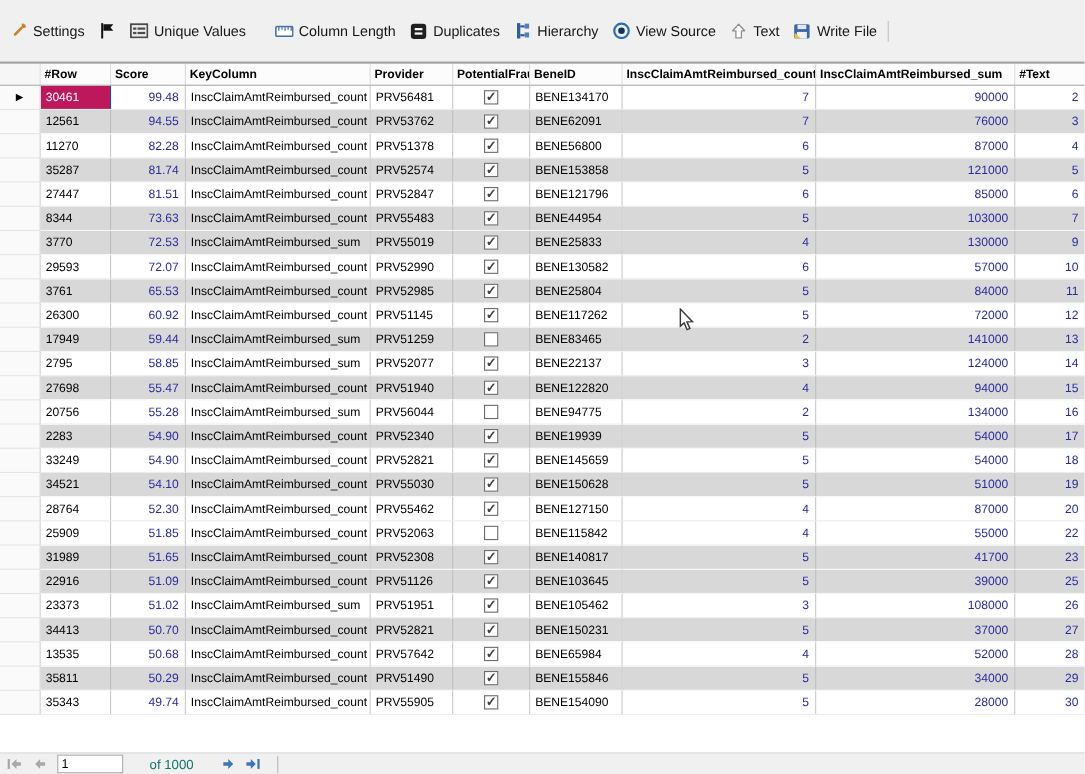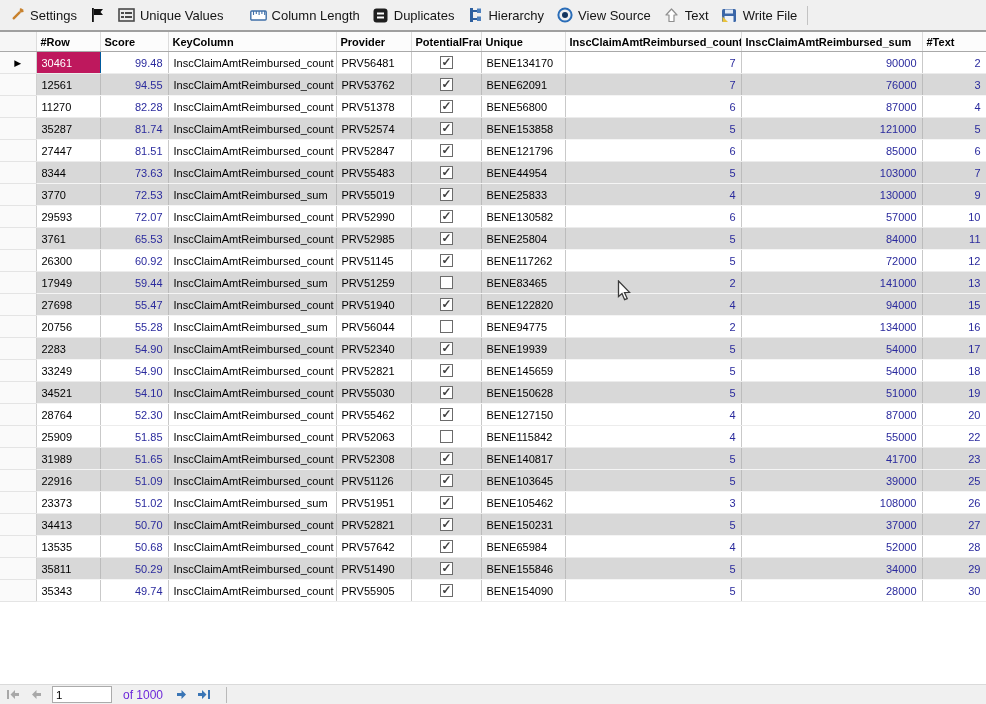--- a/index.html
+++ b/index.html
@@ -3,21 +3,21 @@
 <meta charset="utf-8">
 <style>
   html,body{margin:0;padding:0}
   body{
     width:986px;height:704px;overflow:hidden;position:relative;
     font-family:"Liberation Sans",sans-serif;background:#f0f0f0;
     -webkit-font-smoothing:antialiased;
   }
   
   .toolbar{
-    height:24px;display:flex;align-items:center;padding:3px 2px;
+    height:24px;display:flex;align-items:center;padding:16px 2px;
     background:#f0f0f0;border-bottom:2px solid #9f9f9f;box-sizing:content-box;
   }
   .tb-item{display:flex;align-items:center;gap:5px;padding:2px 6px;font-size:13px;color:#151515;cursor:default;white-space:nowrap}
   .tb-icon{display:flex;align-items:center;justify-content:center;width:17px;height:17px}
   .tb-sep{width:1px;height:19px;background:#c3c3c3;margin:0 4px}
   .gap-before{margin-left:14px}
   
   .grid{height:658px;background:#fff;overflow:hidden}
   table{border-collapse:collapse;table-layout:fixed;width:986px;font-size:11px}
   th{
@@ -47,21 +47,21 @@
   
   .pager{
     position:absolute;left:0;bottom:0;width:986px;height:20px;background:#f0f0f0;
     border-top:1px solid #dadada;display:flex;align-items:center;padding-left:5px;box-sizing:border-box;gap:6px;
   }
   .pg-btn{display:flex;align-items:center;justify-content:center;width:16px;height:14px;cursor:default}
   .pg-input{
     width:52px;height:15px;border:1px solid #ababab;background:#fff;font-size:11.5px;
     font-family:"Liberation Sans",sans-serif;padding:0 3px;margin-left:3px;
   }
-  .pg-label{font-size:12px;color:#6d28d9;margin:0 5px}
+  .pg-label{font-size:12px;color:#0f766e;margin:0 18px}
   .pg-sep{width:1px;height:16px;background:#b9b9b9;margin-left:8px}
   
   .cursor{position:absolute;left:617px;top:280px;pointer-events:none;z-index:50}
 </style>
 </head>
 <body>
 
 <div class="toolbar" id="toolbar">
     <div class="tb-item">
       <span class="tb-icon">
@@ -171,21 +171,21 @@
         <col style="width: 64px;">
       </colgroup>
     <thead>
         <tr id="grid-head">
           <th class="corner"></th>
           <th>#Row</th>
           <th>Score</th>
           <th>KeyColumn</th>
           <th>Provider</th>
           <th>PotentialFraud</th>
-          <th>Unique</th>
+          <th>BeneID</th>
           <th>InscClaimAmtReimbursed_count</th>
           <th>InscClaimAmtReimbursed_sum</th>
           <th>#Text</th>
         </tr>
       </thead>
     <tbody id="grid-body">
         <tr class="even">
           <td class="rowhead al-c"><span class="row-ind">▶</span></td>
           <td class="sel">30461</td>
           <td class="al-r navy">99.48</td>
@@ -309,20 +309,32 @@
           <td class="rowhead al-c"></td>
           <td>17949</td>
           <td class="al-r navy">59.44</td>
           <td>InscClaimAmtReimbursed_sum</td>
           <td>PRV51259</td>
           <td class="al-c"><span class="checkbox"></span></td>
           <td>BENE83465</td>
           <td class="al-r navy">2</td>
           <td class="al-r navy">141000</td>
           <td class="al-r navy">13</td>
+        </tr>
+        <tr class="even">
+          <td class="rowhead al-c"></td>
+          <td>2795</td>
+          <td class="al-r navy">58.85</td>
+          <td>InscClaimAmtReimbursed_sum</td>
+          <td>PRV52077</td>
+          <td class="al-c"><span class="checkbox checked"></span></td>
+          <td>BENE22137</td>
+          <td class="al-r navy">3</td>
+          <td class="al-r navy">124000</td>
+          <td class="al-r navy">14</td>
         </tr>
         <tr class="gray">
           <td class="rowhead al-c"></td>
           <td>27698</td>
           <td class="al-r navy">55.47</td>
           <td>InscClaimAmtReimbursed_count</td>
           <td>PRV51940</td>
           <td class="al-c"><span class="checkbox checked"></span></td>
           <td>BENE122820</td>
           <td class="al-r navy">4</td>

